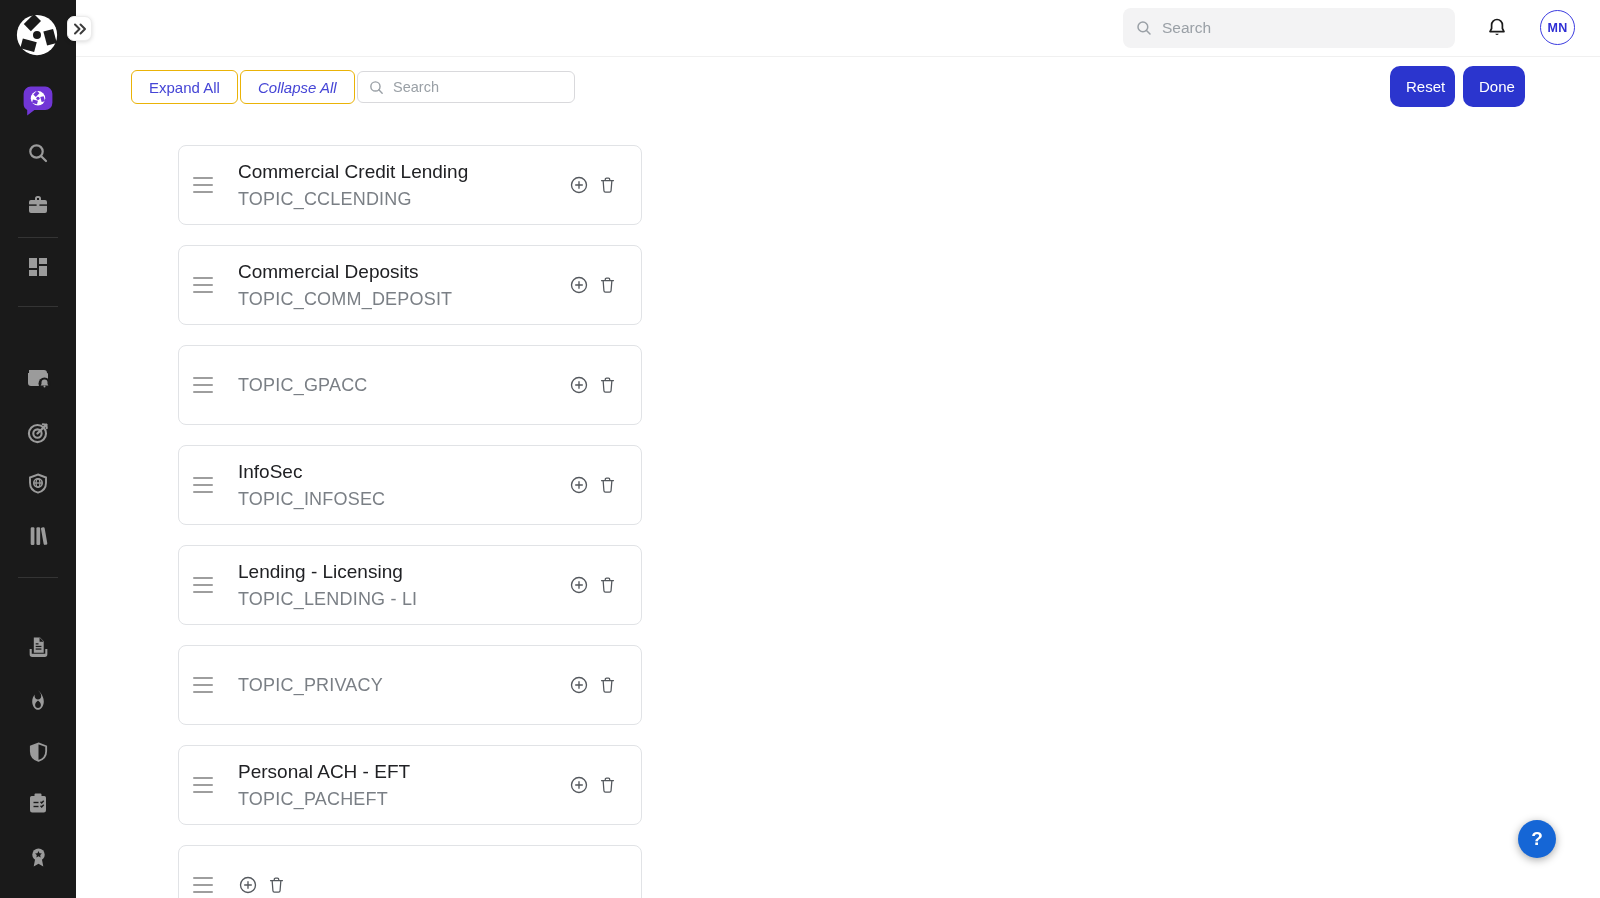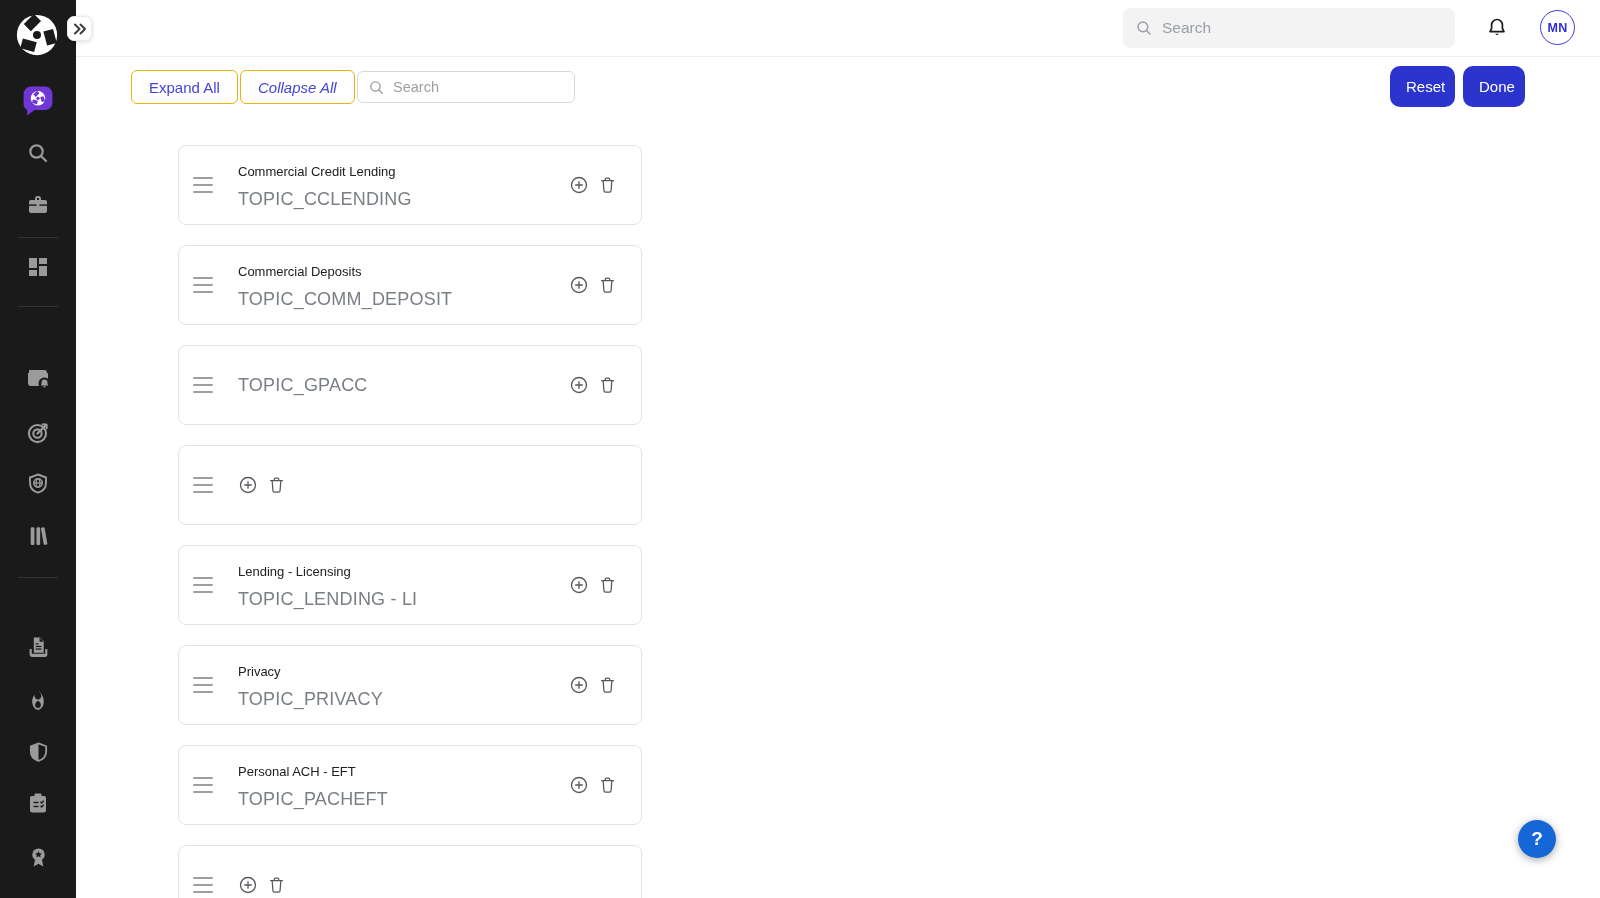--- a/index.html
+++ b/index.html
@@ -57,21 +57,21 @@
 
   
   .topic-list { position:absolute; left:102px; top:88px; width:464px; display:flex;
     flex-direction:column; gap:20px; }
   .card { height:80px; background:#fff; border:1px solid #E1E3E6; border-radius:8px;
     display:flex; align-items:center; padding-right:24px; }
   .handle { width:20px; margin:0 25px 0 14px; display:flex; flex-direction:column; gap:5px;
     cursor:grab; flex:0 0 auto; }
   .handle span { display:block; height:2px; width:20px; background:#9E9E9E; border-radius:1px; }
   .texts { flex:1; min-width:0; }
-  .topic-title { font-size:13px; color:#202124; line-height:18px; margin-bottom:10px; }
+  .topic-title { font-size:19px; color:#202124; line-height:18px; margin-bottom:10px; }
   .topic-code { font-size:18px; color:#7A7F85; line-height:16px; letter-spacing:.2px; }
   .actions { display:flex; align-items:center; gap:9px; flex:0 0 auto; }
   .icon-btn { background:none; border:none; padding:0; cursor:pointer; display:flex;
     align-items:center; justify-content:center; }
 
   
   .help-fab { position:absolute; left:1518px; top:820px; width:38px; height:38px; border-radius:50%;
     background:#1566D6; color:#fff; border:none; font-size:19px; font-weight:bold;
     box-shadow:0 2px 8px rgba(0,0,0,.35); cursor:pointer; font-family:"Liberation Sans", sans-serif;
     z-index:5; }
@@ -341,20 +341,24 @@
         </svg>
       </button>
     </div>
   </div>
         <div class="card">
     <div class="handle">
       <span></span>
             <span></span>
             <span></span>
     </div>
+    <div class="texts">
+      <div class="topic-title">InfoSec</div>
+      <div class="topic-code">TOPIC_INFOSEC</div>
+    </div>
     <div class="actions">
       <button class="icon-btn">
         <svg width="20" height="20" viewBox="0 0 24 24">
           <circle cx="12" cy="12" r="9" fill="none" stroke="#55595E" stroke-width="1.6"></circle>
           <path d="M12 8v8M8 12h8" stroke="#55595E" stroke-width="1.6" stroke-linecap="round"></path>
         </svg>
       </button>
       <button class="icon-btn">
         <svg width="19" height="20" viewBox="0 0 24 24">
           <path d="M4.5 6.5h15" stroke="#55595E" stroke-width="1.6" stroke-linecap="round" fill="none"></path>
@@ -390,21 +394,20 @@
       </button>
     </div>
   </div>
         <div class="card">
     <div class="handle">
       <span></span>
             <span></span>
             <span></span>
     </div>
     <div class="texts">
-      <div class="topic-title">Privacy</div>
       <div class="topic-code">TOPIC_PRIVACY</div>
     </div>
     <div class="actions">
       <button class="icon-btn">
         <svg width="20" height="20" viewBox="0 0 24 24">
           <circle cx="12" cy="12" r="9" fill="none" stroke="#55595E" stroke-width="1.6"></circle>
           <path d="M12 8v8M8 12h8" stroke="#55595E" stroke-width="1.6" stroke-linecap="round"></path>
         </svg>
       </button>
       <button class="icon-btn">

